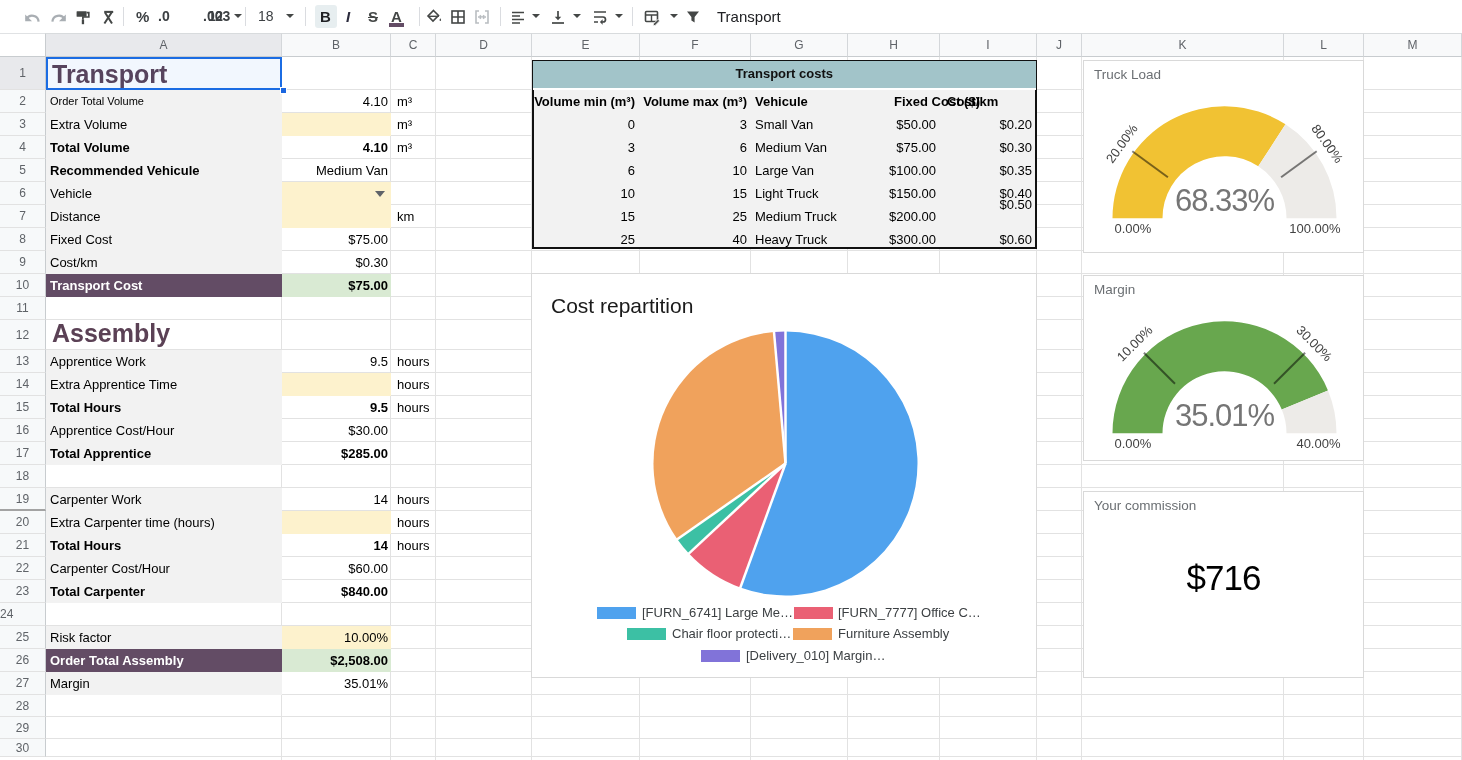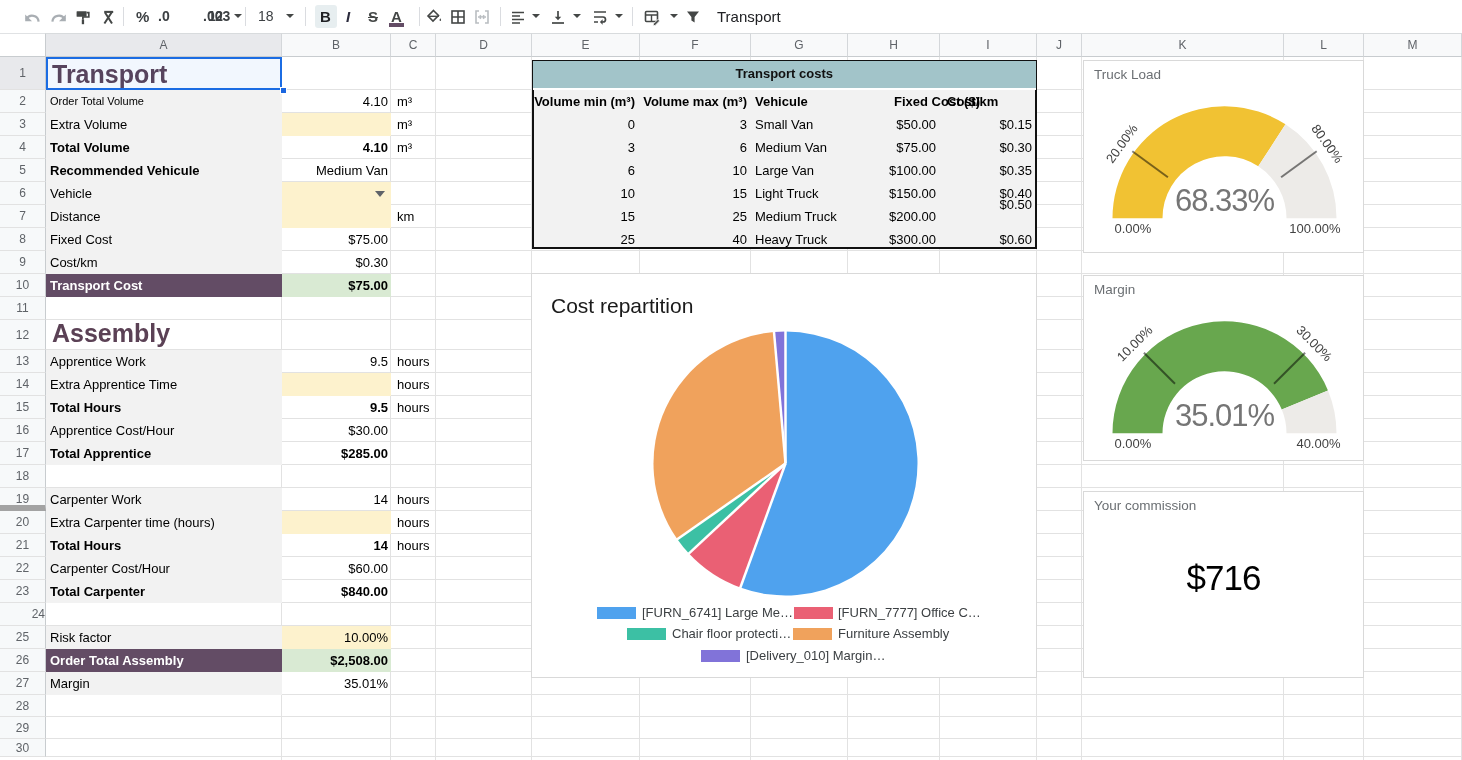--- a/index.html
+++ b/index.html
@@ -108,26 +108,26 @@
 <div class="abs" style="left:0;top:251px;width:46px;height:23px;background:#f7f9fa;border-bottom:1px solid #e2e2e2;border-right:1px solid #c8cccf;text-align:center;line-height:23px;font-size:12px;color:#5f6368">9</div>
 <div class="abs" style="left:0;top:274px;width:46px;height:23px;background:#f7f9fa;border-bottom:1px solid #e2e2e2;border-right:1px solid #c8cccf;text-align:center;line-height:23px;font-size:12px;color:#5f6368">10</div>
 <div class="abs" style="left:0;top:297px;width:46px;height:23px;background:#f7f9fa;border-bottom:1px solid #e2e2e2;border-right:1px solid #c8cccf;text-align:center;line-height:23px;font-size:12px;color:#5f6368">11</div>
 <div class="abs" style="left:0;top:320px;width:46px;height:30px;background:#f7f9fa;border-bottom:1px solid #e2e2e2;border-right:1px solid #c8cccf;text-align:center;line-height:30px;font-size:12px;color:#5f6368">12</div>
 <div class="abs" style="left:0;top:350px;width:46px;height:23px;background:#f7f9fa;border-bottom:1px solid #e2e2e2;border-right:1px solid #c8cccf;text-align:center;line-height:23px;font-size:12px;color:#5f6368">13</div>
 <div class="abs" style="left:0;top:373px;width:46px;height:23px;background:#f7f9fa;border-bottom:1px solid #e2e2e2;border-right:1px solid #c8cccf;text-align:center;line-height:23px;font-size:12px;color:#5f6368">14</div>
 <div class="abs" style="left:0;top:396px;width:46px;height:23px;background:#f7f9fa;border-bottom:1px solid #e2e2e2;border-right:1px solid #c8cccf;text-align:center;line-height:23px;font-size:12px;color:#5f6368">15</div>
 <div class="abs" style="left:0;top:419px;width:46px;height:23px;background:#f7f9fa;border-bottom:1px solid #e2e2e2;border-right:1px solid #c8cccf;text-align:center;line-height:23px;font-size:12px;color:#5f6368">16</div>
 <div class="abs" style="left:0;top:442px;width:46px;height:23px;background:#f7f9fa;border-bottom:1px solid #e2e2e2;border-right:1px solid #c8cccf;text-align:center;line-height:23px;font-size:12px;color:#5f6368">17</div>
 <div class="abs" style="left:0;top:465px;width:46px;height:23px;background:#f7f9fa;border-bottom:1px solid #e2e2e2;border-right:1px solid #c8cccf;text-align:center;line-height:23px;font-size:12px;color:#5f6368">18</div>
-<div class="abs" style="left:0;top:488px;width:46px;height:23px;background:#f7f9fa;border-bottom:6px solid #a3a3a3;border-right:1px solid #c8cccf;text-align:center;line-height:23px;font-size:12px;color:#5f6368">19</div>
+<div class="abs" style="left:0;top:488px;width:46px;height:23px;background:#f7f9fa;border-bottom:2px solid #a3a3a3;border-right:1px solid #c8cccf;text-align:center;line-height:23px;font-size:12px;color:#5f6368">19</div>
 <div class="abs" style="left:0;top:511px;width:46px;height:23px;background:#f7f9fa;border-bottom:1px solid #e2e2e2;border-right:1px solid #c8cccf;text-align:center;line-height:23px;font-size:12px;color:#5f6368">20</div>
 <div class="abs" style="left:0;top:534px;width:46px;height:23px;background:#f7f9fa;border-bottom:1px solid #e2e2e2;border-right:1px solid #c8cccf;text-align:center;line-height:23px;font-size:12px;color:#5f6368">21</div>
 <div class="abs" style="left:0;top:557px;width:46px;height:23px;background:#f7f9fa;border-bottom:1px solid #e2e2e2;border-right:1px solid #c8cccf;text-align:center;line-height:23px;font-size:12px;color:#5f6368">22</div>
 <div class="abs" style="left:0;top:580px;width:46px;height:23px;background:#f7f9fa;border-bottom:1px solid #e2e2e2;border-right:1px solid #c8cccf;text-align:center;line-height:23px;font-size:12px;color:#5f6368">23</div>
-<div class="abs" style="left:0;top:603px;width:46px;height:23px;background:#f7f9fa;border-bottom:1px solid #e2e2e2;border-right:1px solid #c8cccf;text-align:right;line-height:23px;font-size:12px;color:#5f6368">24</div>
+<div class="abs" style="left:0;top:603px;width:46px;height:23px;background:#f7f9fa;border-bottom:1px solid #e2e2e2;border-right:1px solid #c8cccf;text-align:left;line-height:23px;font-size:12px;color:#5f6368">24</div>
 <div class="abs" style="left:0;top:626px;width:46px;height:23px;background:#f7f9fa;border-bottom:1px solid #e2e2e2;border-right:1px solid #c8cccf;text-align:center;line-height:23px;font-size:12px;color:#5f6368">25</div>
 <div class="abs" style="left:0;top:649px;width:46px;height:23px;background:#f7f9fa;border-bottom:1px solid #e2e2e2;border-right:1px solid #c8cccf;text-align:center;line-height:23px;font-size:12px;color:#5f6368">26</div>
 <div class="abs" style="left:0;top:672px;width:46px;height:23px;background:#f7f9fa;border-bottom:1px solid #e2e2e2;border-right:1px solid #c8cccf;text-align:center;line-height:23px;font-size:12px;color:#5f6368">27</div>
 <div class="abs" style="left:0;top:695px;width:46px;height:22px;background:#f7f9fa;border-bottom:1px solid #e2e2e2;border-right:1px solid #c8cccf;text-align:center;line-height:22px;font-size:12px;color:#5f6368">28</div>
 <div class="abs" style="left:0;top:717px;width:46px;height:22px;background:#f7f9fa;border-bottom:1px solid #e2e2e2;border-right:1px solid #c8cccf;text-align:center;line-height:22px;font-size:12px;color:#5f6368">29</div>
 <div class="abs" style="left:0;top:739px;width:46px;height:18px;background:#f7f9fa;border-bottom:1px solid #e2e2e2;border-right:1px solid #c8cccf;text-align:center;line-height:18px;font-size:12px;color:#5f6368">30</div>
 <svg class="abs" style="left:0;top:0" width="1462" height="760">
     <g stroke="#e2e2e2" stroke-width="1">
       <line x1="281.5" y1="57" x2="281.5" y2="760"></line>
       <line x1="390.5" y1="57" x2="390.5" y2="760"></line>
@@ -247,21 +247,21 @@
 <div class="abs" style="left:533.0px;top:87.5px;width:502.5px;height:2.5px;background:#fff"></div>
 <div class="cell" style="left:532px;top:90px;width:103px;height:23px;line-height:23px;text-align:right;font-weight:bold;">Volume min (m³)</div>
 <div class="cell" style="left:640px;top:90px;width:107px;height:23px;line-height:23px;text-align:right;font-weight:bold;">Volume max (m³)</div>
 <div class="cell" style="left:755px;top:90px;width:93px;height:23px;line-height:23px;font-weight:bold;">Vehicule</div>
 <div class="cell" style="left:892px;top:90px;width:88px;height:23px;line-height:23px;text-align:right;font-weight:bold;">Fixed Cost ($)</div>
 <div class="cell" style="left:947px;top:90px;width:85px;height:23px;line-height:23px;font-weight:bold;">Cost/km</div>
 <div class="cell" style="left:532px;top:113px;width:103px;height:23px;line-height:23px;text-align:right;">0</div>
 <div class="cell" style="left:640px;top:113px;width:107px;height:23px;line-height:23px;text-align:right;">3</div>
 <div class="cell" style="left:755px;top:113px;width:93px;height:23px;line-height:23px;">Small Van</div>
 <div class="cell" style="left:848px;top:113px;width:88px;height:23px;line-height:23px;text-align:right;">$50.00</div>
-<div class="cell" style="left:940px;top:113px;width:92px;height:23px;line-height:23px;text-align:right;">$0.15</div>
+<div class="cell" style="left:940px;top:113px;width:92px;height:23px;line-height:23px;text-align:right;">$0.20</div>
 <div class="cell" style="left:532px;top:136px;width:103px;height:23px;line-height:23px;text-align:right;">3</div>
 <div class="cell" style="left:640px;top:136px;width:107px;height:23px;line-height:23px;text-align:right;">6</div>
 <div class="cell" style="left:755px;top:136px;width:93px;height:23px;line-height:23px;">Medium Van</div>
 <div class="cell" style="left:848px;top:136px;width:88px;height:23px;line-height:23px;text-align:right;">$75.00</div>
 <div class="cell" style="left:940px;top:136px;width:92px;height:23px;line-height:23px;text-align:right;">$0.30</div>
 <div class="cell" style="left:532px;top:159px;width:103px;height:23px;line-height:23px;text-align:right;">6</div>
 <div class="cell" style="left:640px;top:159px;width:107px;height:23px;line-height:23px;text-align:right;">10</div>
 <div class="cell" style="left:755px;top:159px;width:93px;height:23px;line-height:23px;">Large Van</div>
 <div class="cell" style="left:848px;top:159px;width:88px;height:23px;line-height:23px;text-align:right;">$100.00</div>
 <div class="cell" style="left:940px;top:159px;width:92px;height:23px;line-height:23px;text-align:right;">$0.35</div>

